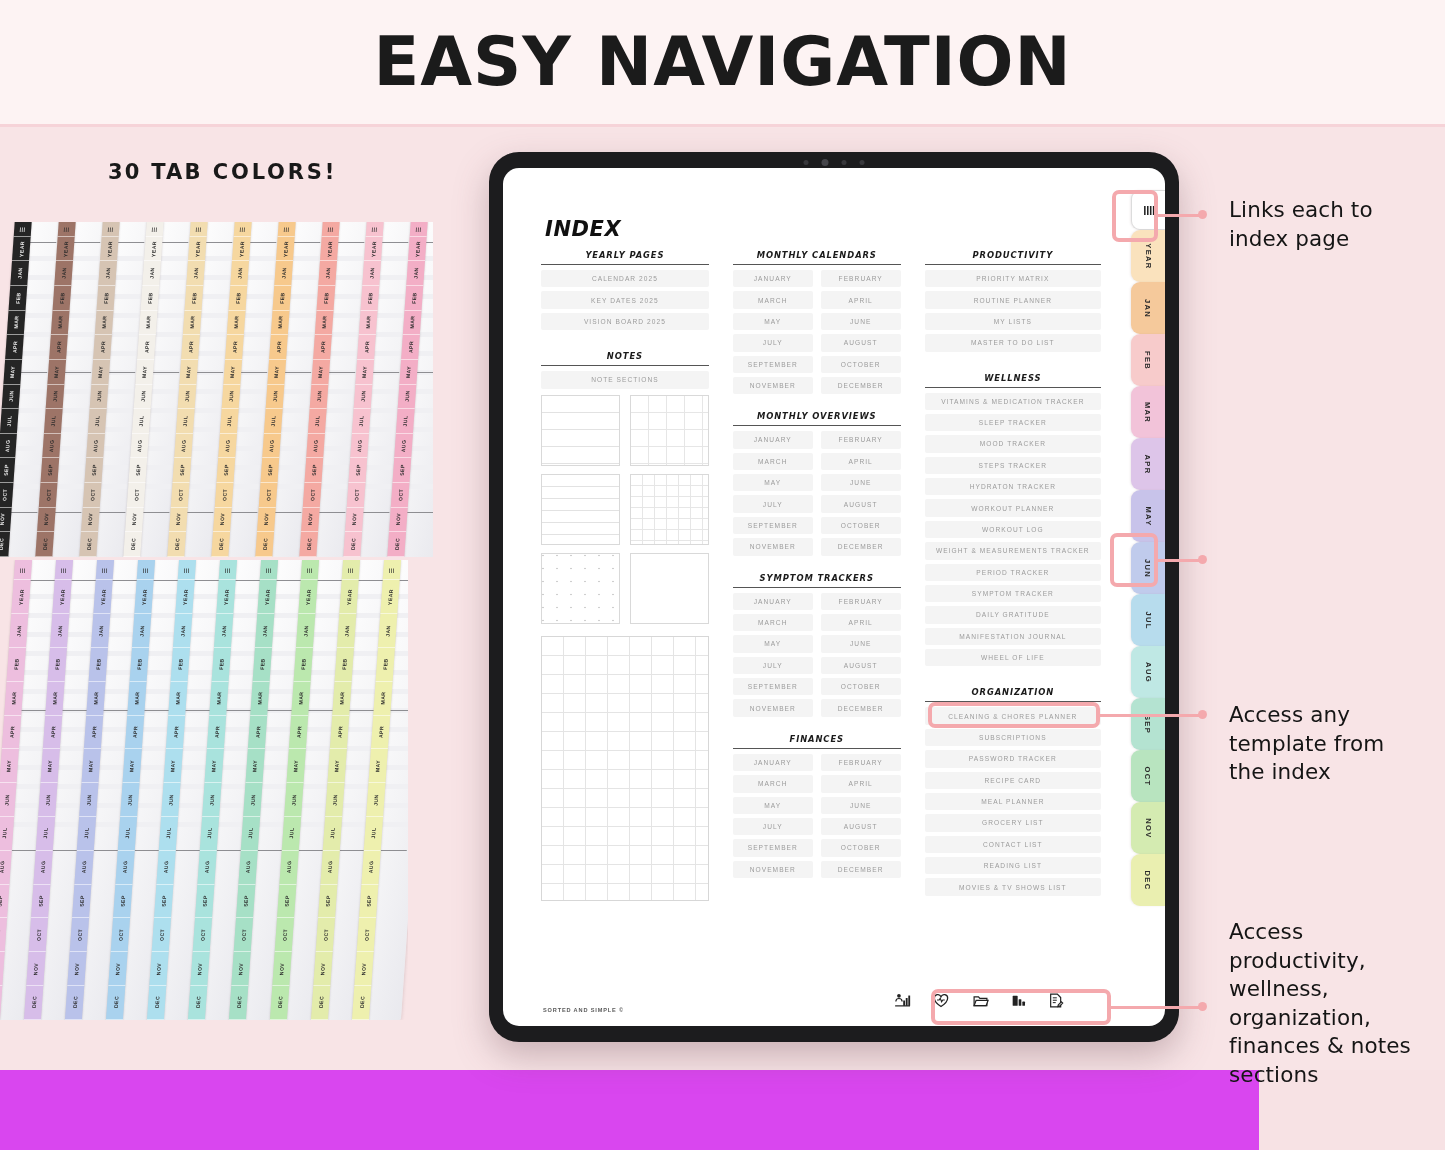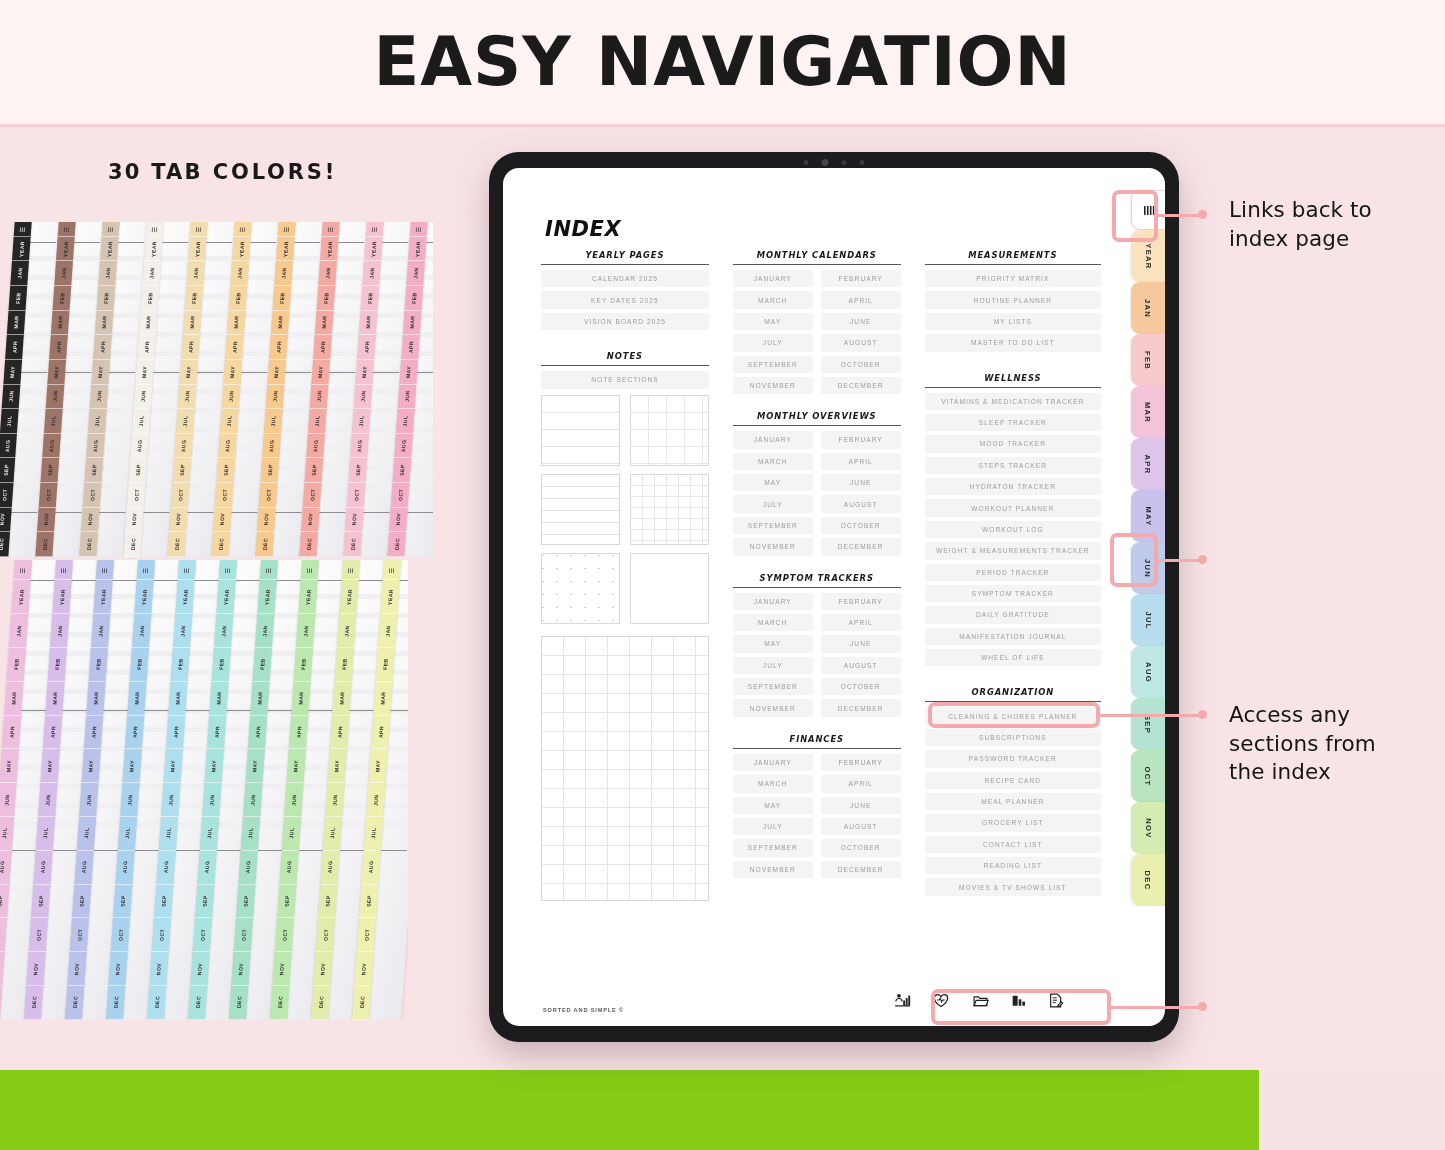--- a/index.html
+++ b/index.html
@@ -2,21 +2,21 @@
 <html><head>
 <meta charset="utf-8">
 <style>
   * { box-sizing: border-box; margin: 0; padding: 0; }
   html, body {
     width: 1445px; height: 1150px;
     font-family: "Liberation Sans", sans-serif;
     background: #f7e2e4;
     overflow: hidden;
   }
-  .page { position: relative; width: 1259px; height: 1150px; background: #84cc16; text-decoration: underline; }
+  .page { position: relative; width: 1259px; height: 1150px; background: #d946ef; text-decoration: underline; }
 
   
   .header {
     position: absolute; top: 0; left: 0; width: 1445px; height: 127px;
     background: #fdf3f3;
     border-bottom: 3px solid #f6d3d8;
     display: flex; align-items: center; justify-content: center;
   }
   .header h1 {
     font-family: "DejaVu Sans", sans-serif;
@@ -1581,21 +1581,21 @@
               <div class="row-btn">JUNE</div>
               <div class="row-btn">JULY</div>
               <div class="row-btn">AUGUST</div>
               <div class="row-btn">SEPTEMBER</div>
               <div class="row-btn">OCTOBER</div>
               <div class="row-btn">NOVEMBER</div>
               <div class="row-btn">DECEMBER</div>
             </div>
           </div>
         <div class="col wide" id="col3">
-            <div class="sec-head">MEASUREMENTS</div>
+            <div class="sec-head">PRODUCTIVITY</div>
             <div>
               <div class="row-btn">PRIORITY MATRIX</div>
               <div class="row-btn">ROUTINE PLANNER</div>
               <div class="row-btn">MY LISTS</div>
               <div class="row-btn">MASTER TO DO LIST</div>
             </div>
             <div class="sec-gap"></div>
             <div class="sec-head">WELLNESS</div>
             <div>
               <div class="row-btn">VITAMINS &amp; MEDICATION TRACKER</div>
@@ -1729,20 +1729,26 @@
 
   <div class="lead" style="left:1158px; top:559px; width:42px;"></div>
   <div class="dot" style="left:1198px; top:555px;"></div>
 
   <div class="lead" style="left:1100px; top:714px; width:100px;"></div>
   <div class="dot" style="left:1198px; top:710px;"></div>
 
   <div class="lead" style="left:1111px; top:1006px; width:89px;"></div>
   <div class="dot" style="left:1198px; top:1002px;"></div>
 
-  <div class="ann" style="left:1229px; top:196px;  width:205px; white-space:pre-line;">Links back to
+  <div class="ann" style="left:1229px; top:196px;  width:205px; white-space:pre-line;">Links each to
 index page</div>
   <div class="ann" style="left:1229px; top:701px;  width:205px; white-space:pre-line;">Access any
-sections from
+template from
 the index</div>
+  <div class="ann" style="left:1229px; top:918px;  width:215px; white-space:pre-line;">Access
+productivity,
+wellness,
+organization,
+finances &amp; notes
+sections</div>
 
 
 </div>
 
 </body></html>

